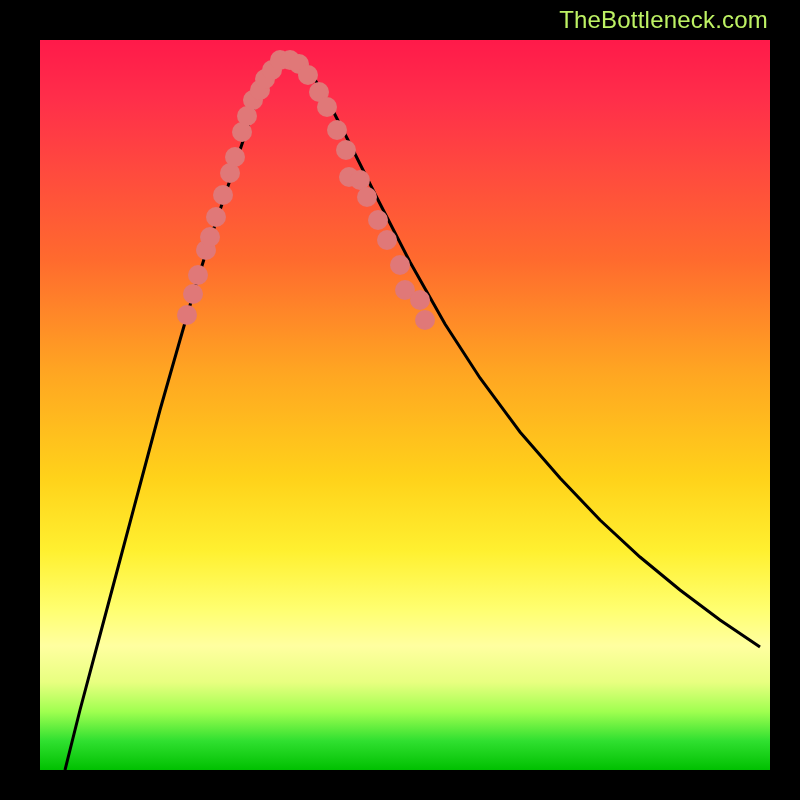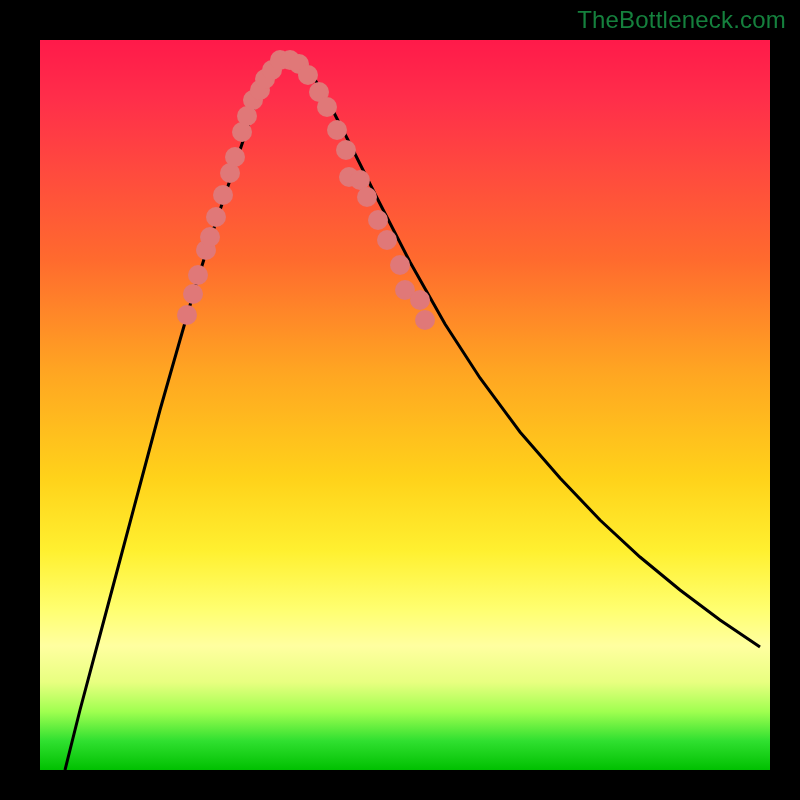--- a/index.html
+++ b/index.html
@@ -36,22 +36,22 @@
       #ffffa0 83%,
       #e8ff80 88%,
       #a0ff50 92%,
       #30e030 96%,
       #00c000 100%
     );
   }
   .watermark {
     position: absolute;
     top: 6px;
-    right: 14px;
-    color: #15803d;
+    right: 32px;
+    color: #bef264;
     font-size: 24px;
     font-weight: 400;
     letter-spacing: 0.2px;
     z-index: 10;
   }
   svg.overlay {
     position: absolute;
     left: 0;
     top: 0;
     width: 730px;

